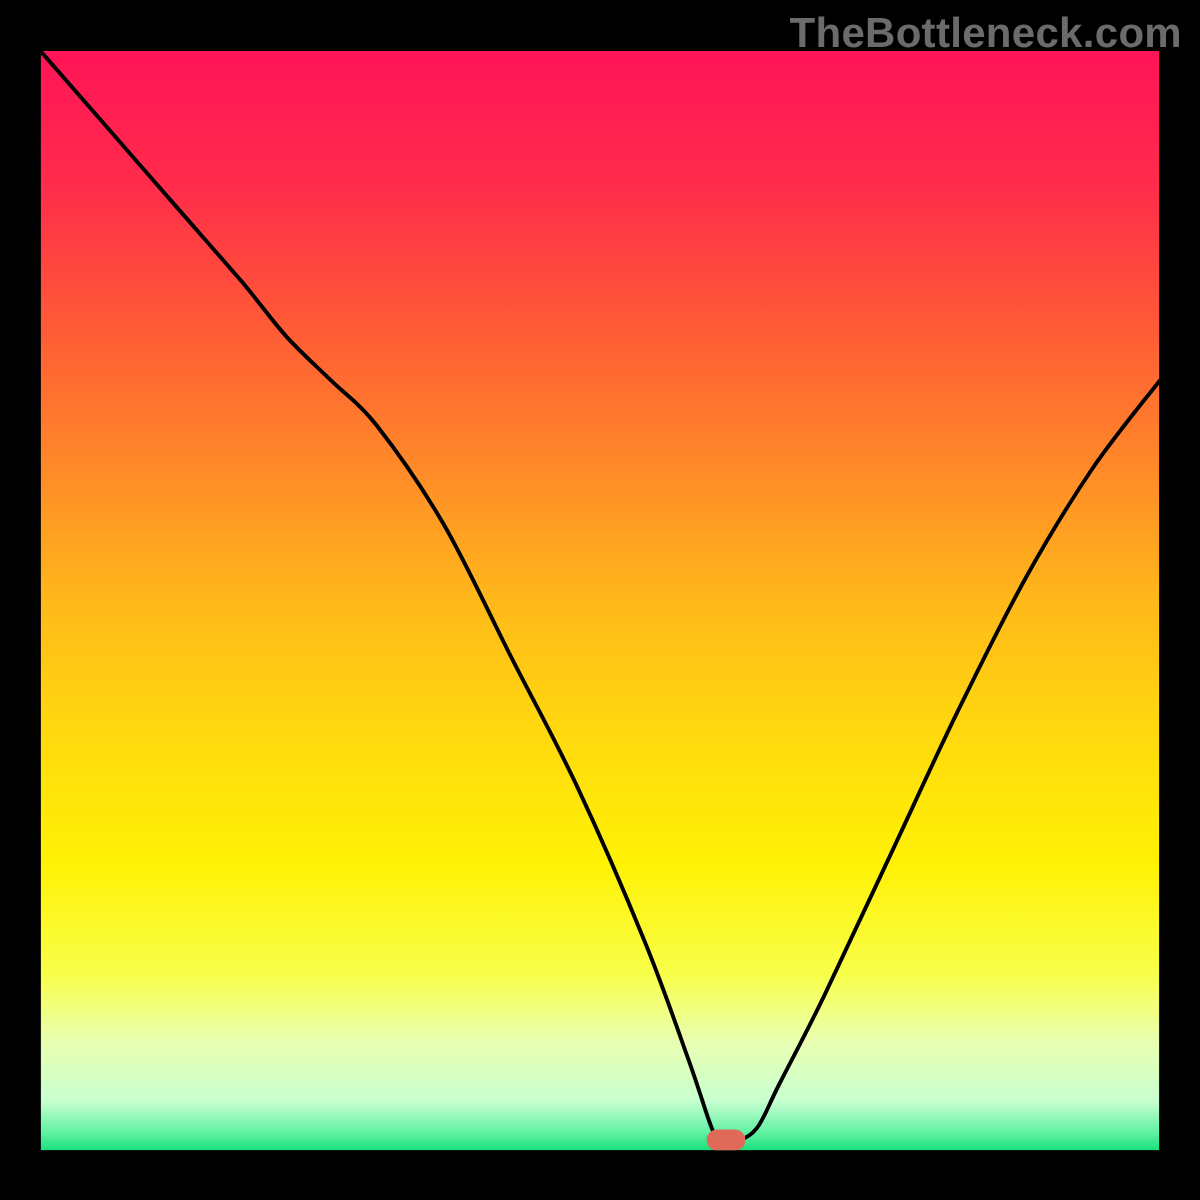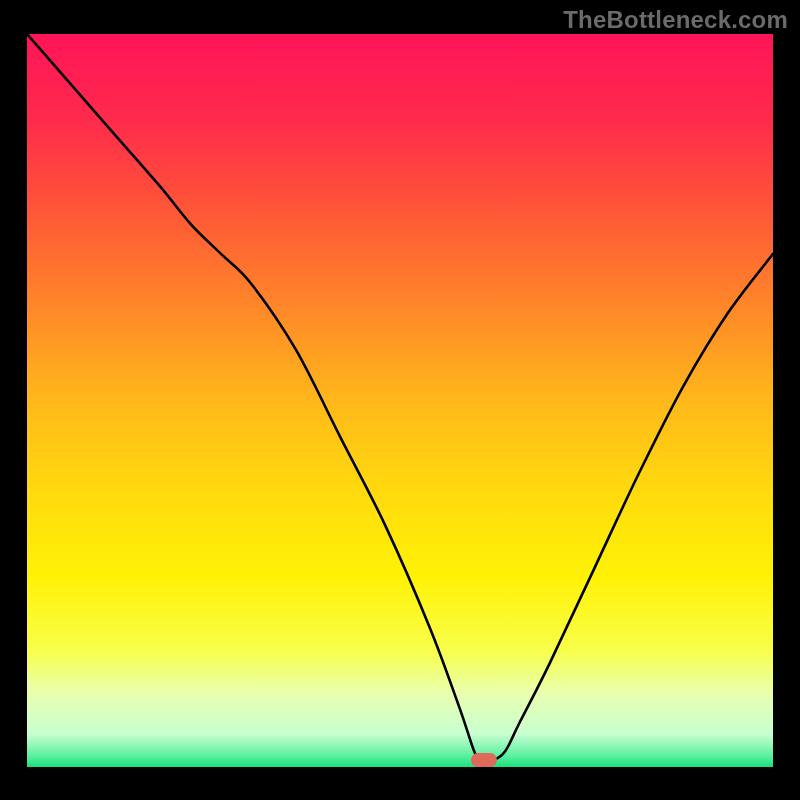--- a/index.html
+++ b/index.html
@@ -14,21 +14,21 @@
     position: relative;
     width: 800px;
     height: 800px;
     background: #000;
   }
   .watermark {
     position: absolute;
     top: 6px;
     right: 12px;
     font-family: Arial, Helvetica, sans-serif;
-    font-size: 24px;
+    font-size: 28px;
     font-weight: 600;
     color: #6b6b6b;
     letter-spacing: 0.2px;
     z-index: 5;
   }
   .plot-area {
     position: absolute;
     left: 27px;
     top: 34px;
     width: 746px;

